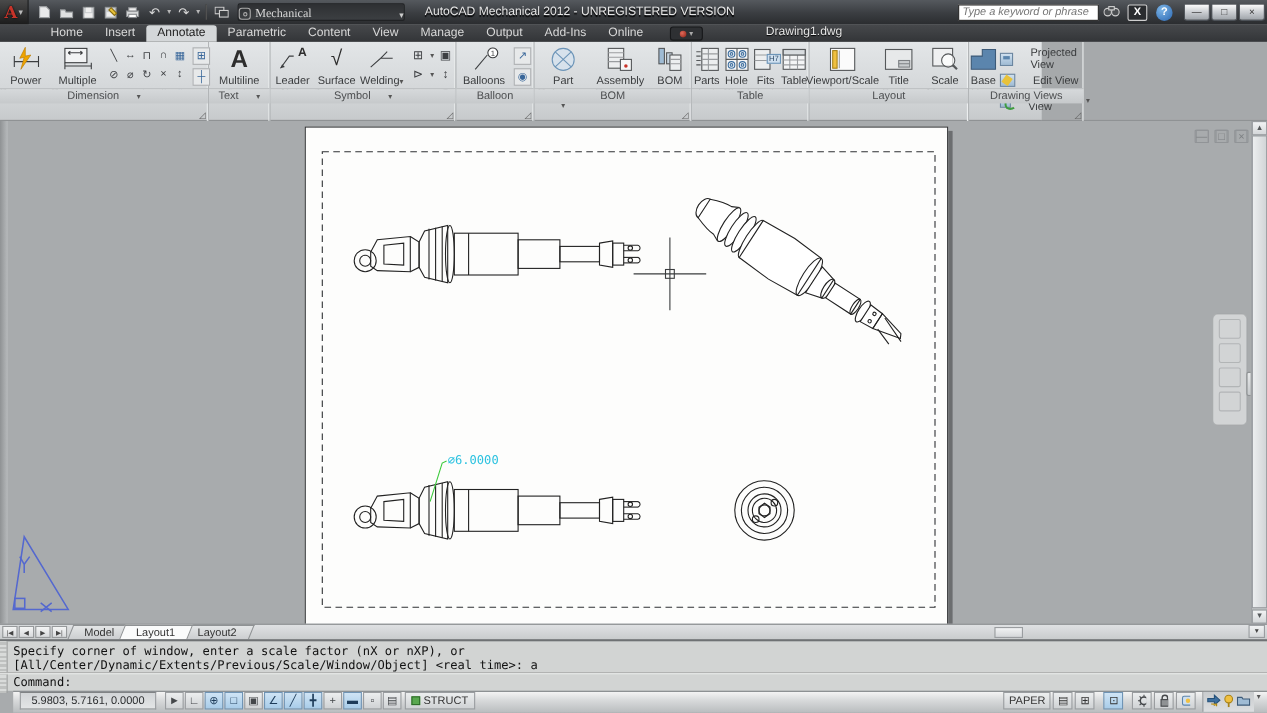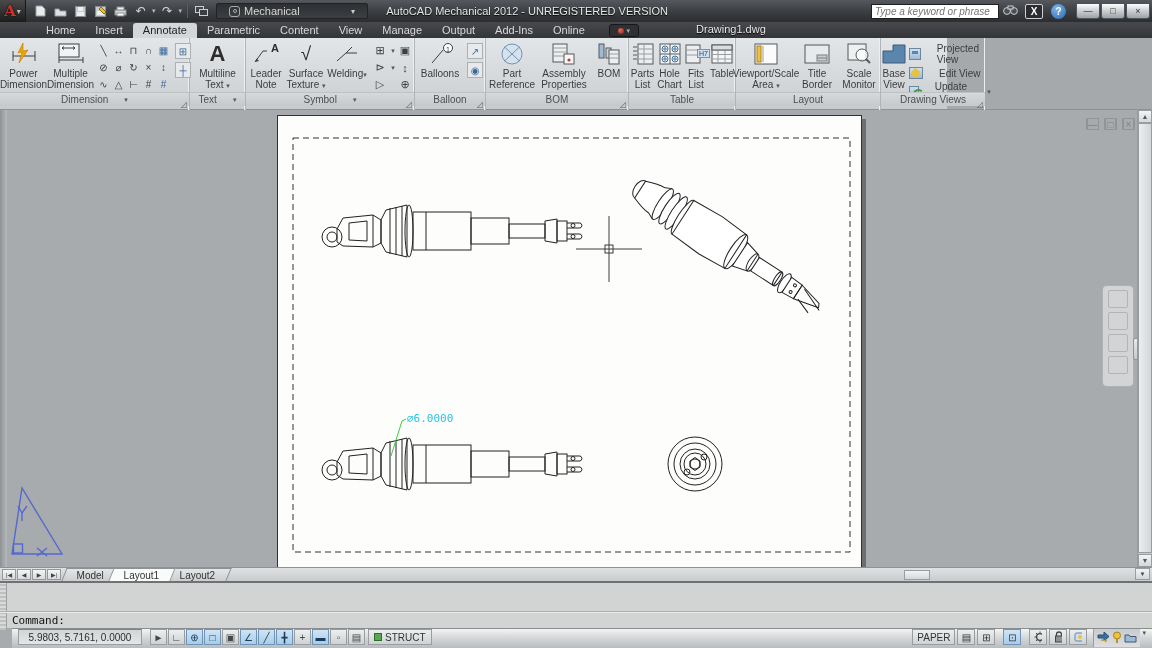--- a/index.html
+++ b/index.html
@@ -14,21 +14,21 @@
     display:flex; align-items:center; justify-content:center; border-right:1px solid #191919; }
   .logo span { color:#c8342a; font-weight:bold; font-size:15px; font-family:"DejaVu Serif",serif; text-shadow:0 0 2px #000; }
   .logo i { color:#bbb; font-size:8px; font-style:normal; margin-left:1px; }
   .qat { display:flex; align-items:center; gap:3px; margin-left:6px; }
   .qbtn { width:17px; height:16px; display:flex; align-items:center; justify-content:center; border-radius:2px; }
   .qbtn svg { display:block; }
   .qglyph { color:#d8d8d8; font-size:12px; line-height:14px; }
   .qcaret { color:#b8b8b8; font-size:7px; }
   .qsep { width:1px; height:14px; background:#222; border-right:1px solid #5c5c5c; margin:0 2px; }
   .wsbox { margin-left:6px; height:16px; width:152px; background:linear-gradient(#2e3033,#3c3f42);
-    border:1px solid #202224; border-radius:2px; display:flex; align-items:center; padding:0 12px; color:#d6d6d6; }
+    border:1px solid #202224; border-radius:2px; display:flex; align-items:flex-end; padding:0 0; color:#d6d6d6;font-family:Liberation Serif, serif; }
   .wsbox .wsicon { width:11px; height:11px; border:1px solid #aaa; border-radius:3px; margin-right:4px;
     display:flex; align-items:center; justify-content:center; }
   .wsbox .wsicon b { width:4px; height:4px; border:1px solid #aaa; border-radius:50%; }
   .wsbox .wslabel { flex:1; font-size:11px; }
   .wsbox .wscaret { color:#ccc; font-size:8px; }
   .tb-title { position:absolute; left:0; right:0; top:0; height:22px; display:flex; align-items:center; justify-content:center;
     color:#e6e6e6; font-size:11px; pointer-events:none; text-shadow:0 1px 1px #000; }
   .tb-title .doc { margin-left:28px;margin-top:36px; }
   .tb-right { position:absolute; right:0; top:0; height:22px; display:flex; align-items:center;margin-left:33px; }
   .searchwrap { display:flex; align-items:center; height:16px; }
@@ -53,21 +53,21 @@
     border-radius:3px; display:flex; align-items:center; justify-content:center; gap:3px; }
   .connectbtn .reddot { width:6px; height:6px; border-radius:50%; background:radial-gradient(circle at 35% 35%,#e06a5a,#8c1f14); }
   .connectbtn .ccaret { color:#aaa; font-size:7px; }
 
   
   .ribbon { position:absolute; left:0; top:38px; width:947px; height:72px;
     background:linear-gradient(#e3e6e8,#d2d5d7 70%,#c7cacc); border-bottom:1px solid #8f9294; display:flex; z-index:38; }
   .ribbon-gap { position:absolute; left:947px; top:38px; width:205px; height:72px; background:#a6a9ab; border-bottom:1px solid #8f9294; }
   .panel { position:relative; height:72px; border-right:1px solid #b2b5b7; box-shadow:inset -1px 0 0 #eceeef; }
   .pbody { position:relative; height:58px; display:flex; align-items:flex-start; }
-  .plabel { position:absolute; left:0; right:0; bottom:4px; height:14px; background:linear-gradient(#d6d9db,#c6c9cb);
+  .plabel { position:absolute; left:0; right:0; bottom:16px; height:14px; background:linear-gradient(#d6d9db,#c6c9cb);
     border-top:1px solid #bfc2c4; color:#4c4e50; font-size:10px; display:flex; align-items:center; justify-content:center; gap:16px; }
   .plabel .lcaret { font-size:7px; color:#555; }
   .launcher { position:absolute; right:2px; bottom:1px; font-size:8px; color:#666; }
   .bigbtn { width:47px; height:58px; display:flex; flex-direction:column; align-items:center; padding-top:3px; }
   .bigbtn .bicon { height:26px; display:flex; align-items:center; justify-content:center; }
   .bigbtn .blabel { margin-top:1px; font-size:10px; line-height:11px; color:#3a3c3e; text-align:center; }
   .bigbtn .blabel .bc { font-size:7px; color:#555; }
   .glyphA { font-size:22px; font-weight:bold; color:#2d2d2d; line-height:24px; }
   .glyphSq { font-size:19px; color:#2d2d2d; line-height:22px; }
   .smallgrid { display:grid; grid-template-columns:repeat(5,15px); grid-auto-rows:17px; margin:4px 2px 0 2px; }
@@ -716,20 +716,22 @@
     <span class="hscroll">
         <span class="thumb"></span>
       </span>
     <span class="cornerbtn">
         <span>▼</span>
       </span>
   </div>
 
   <div class="cmd">
     <div class="grip"></div>
+    <div class="hist"><span>Specify corner of window, enter a scale factor (nX or nXP), or</span>
+<span>[All/Center/Dynamic/Extents/Previous/Scale/Window/Object] &lt;real time&gt;: a</span></div>
     <div class="sep"></div>
     <div class="promptline">Command:</div>
   </div>
 
   <div class="status">
     <span class="coords">5.9803, 5.7161, 0.0000</span>
     <span class="toggles">
       <span class="tg" data-active="false">►</span>
       <span class="tg" data-active="false">∟</span>
       <span class="tg" data-active="true">⊕</span>

